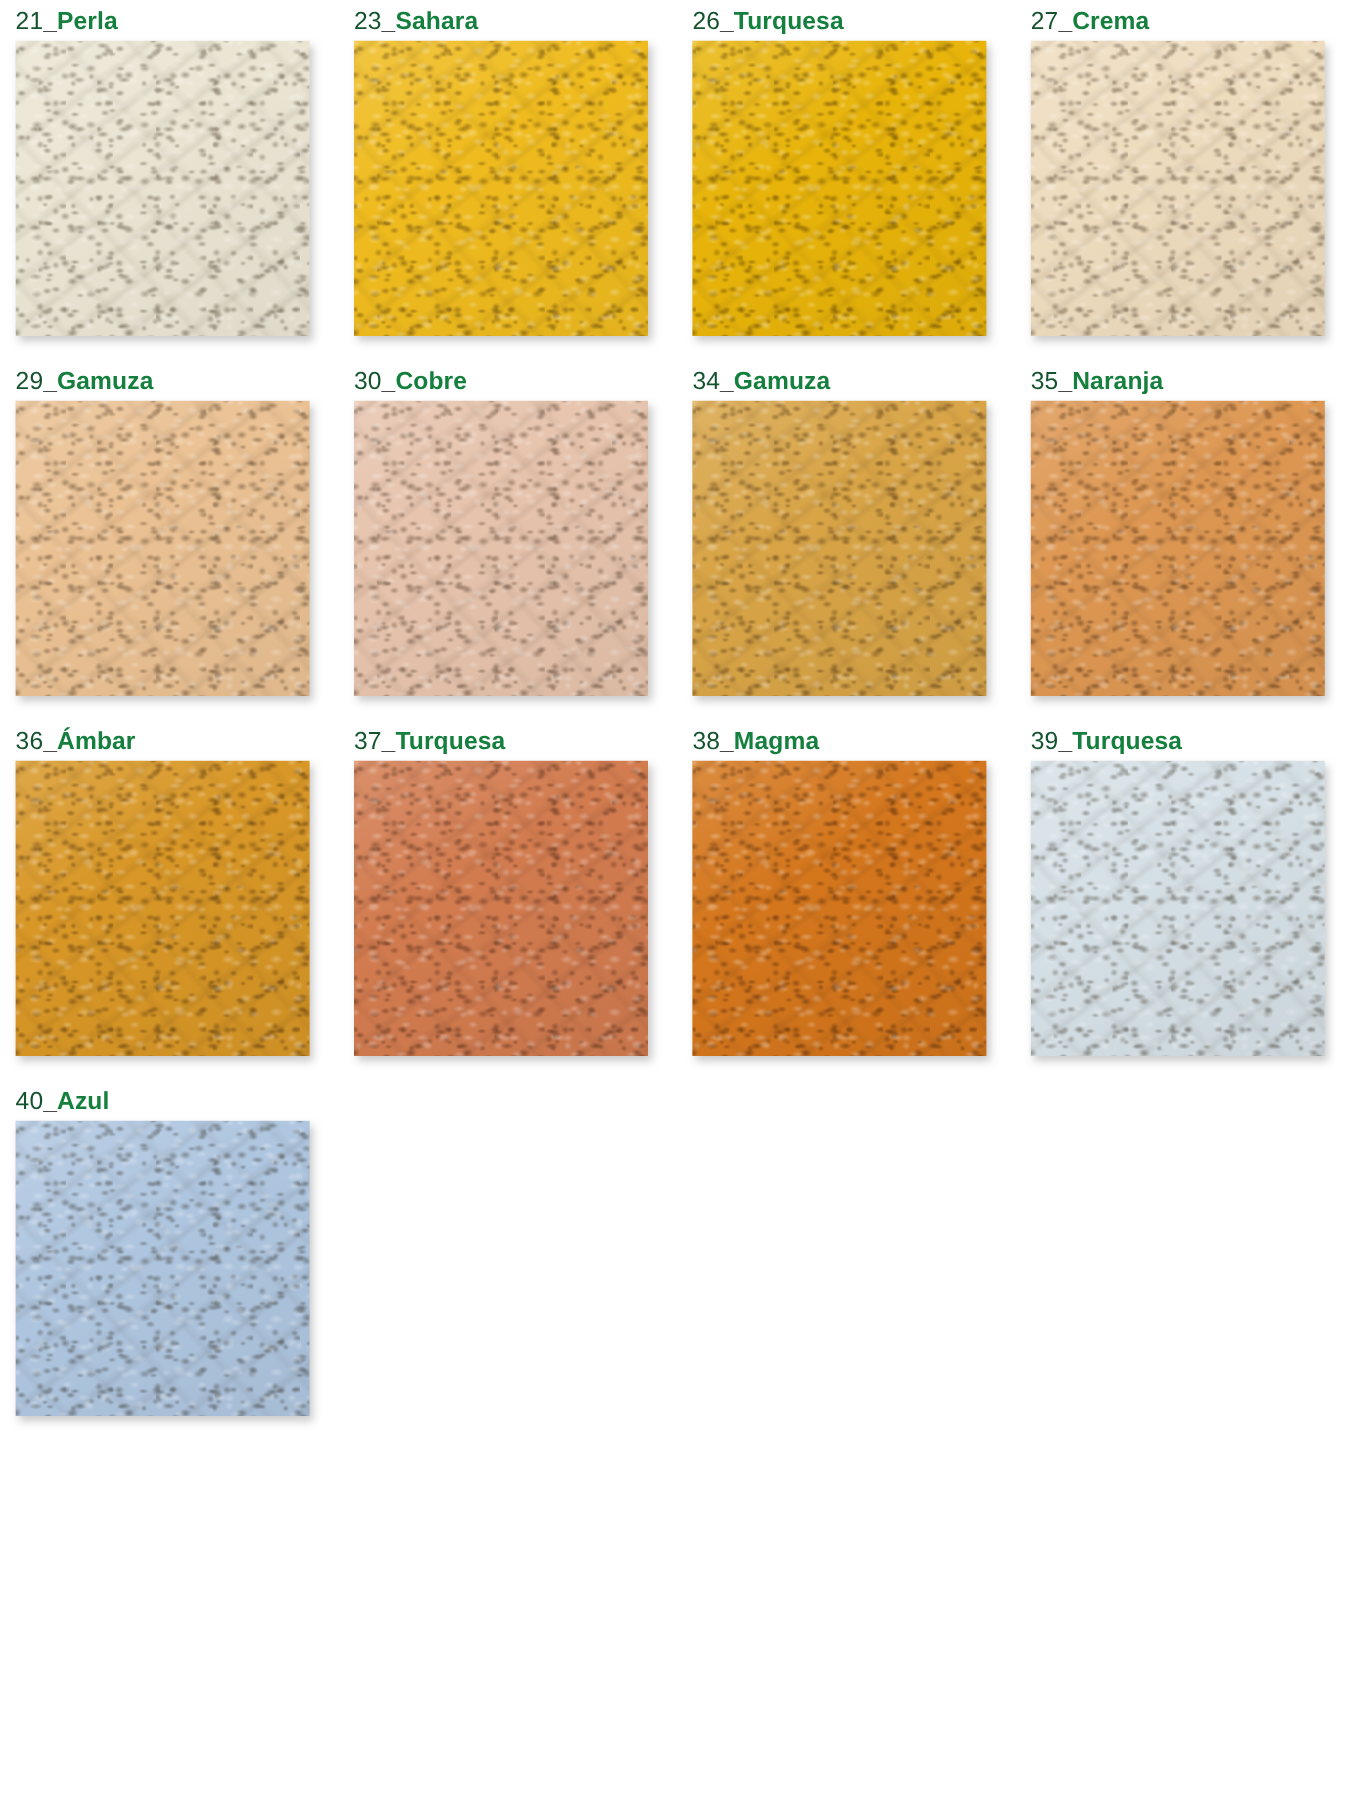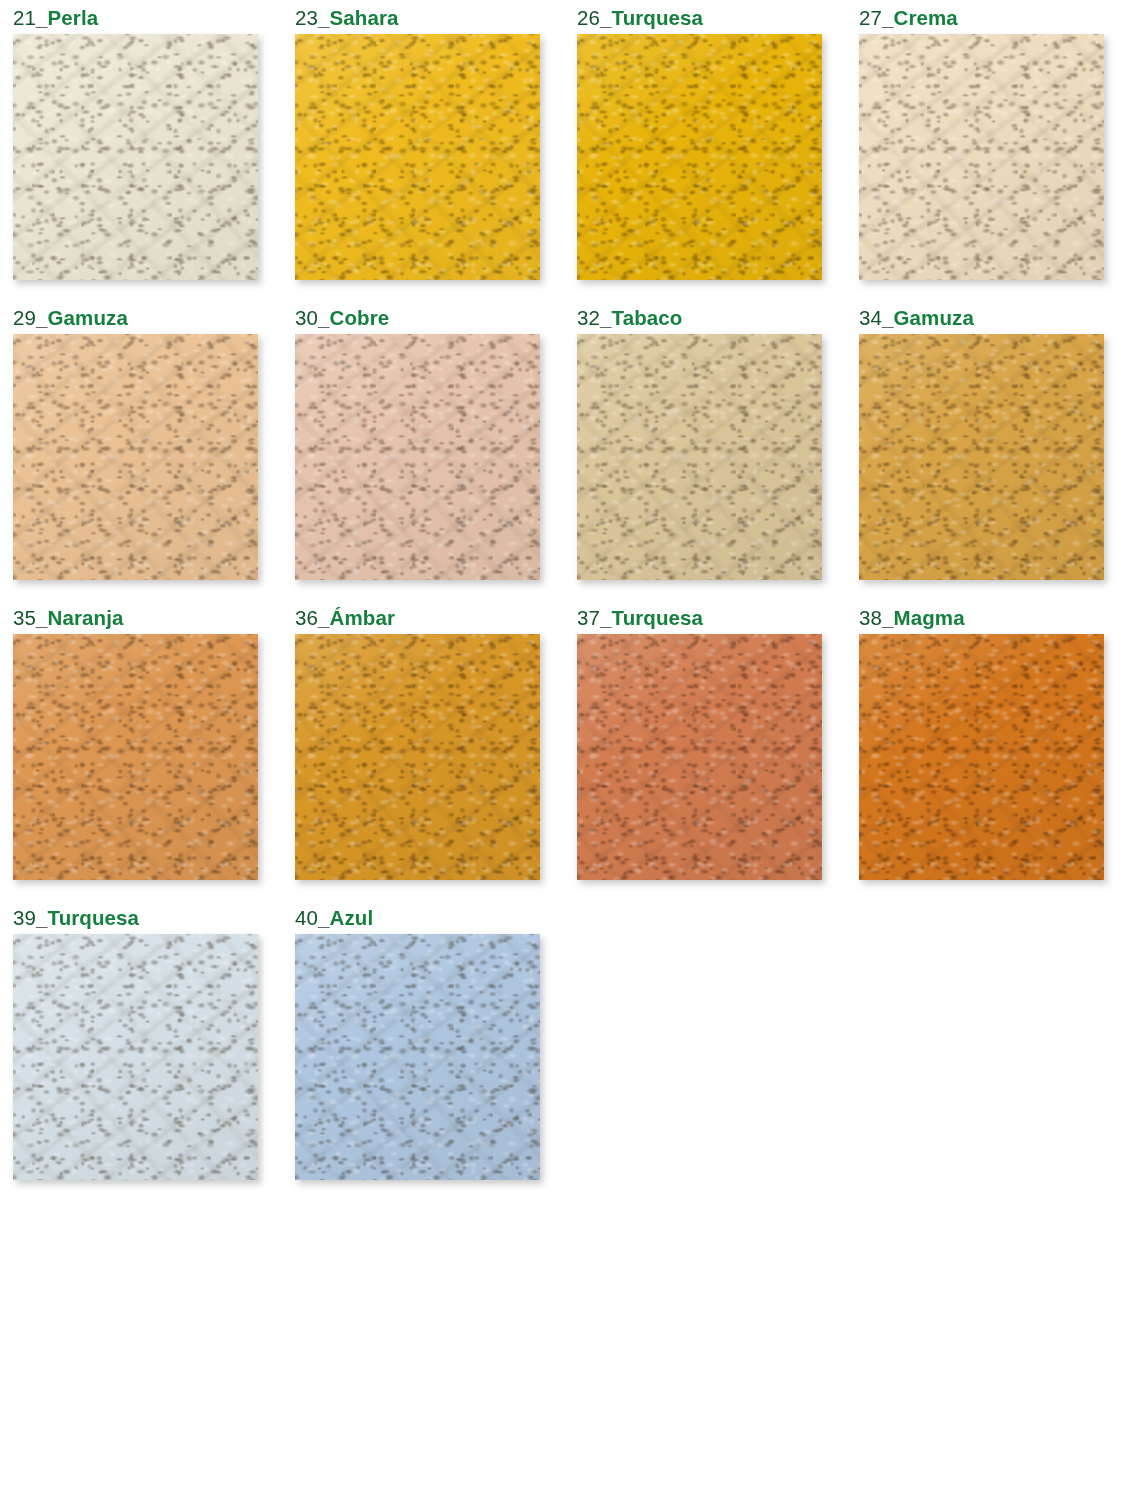--- a/index.html
+++ b/index.html
@@ -232,30 +232,20 @@
         <div class="swatch-label"><span class="num">30</span><span class="sep">_</span><span class="name">Cobre</span></div>
         <div class="swatch-chip" style="background-color: rgb(230, 195, 172);">
           <div class="tex-light"></div>
           <div class="tex"></div>
           <div class="tex-hi"></div>
           <div class="tex-streak"></div>
           <div class="tex-streak2"></div>
         </div>
       </div>
       <div class="swatch-cell">
-        <div class="swatch-label"><span class="num">32</span><span class="sep">_</span><span class="name">Tabaco</span></div>
-        <div class="swatch-chip" style="background-color: rgb(219, 198, 154);">
-          <div class="tex-light"></div>
-          <div class="tex"></div>
-          <div class="tex-hi"></div>
-          <div class="tex-streak"></div>
-          <div class="tex-streak2"></div>
-        </div>
-      </div>
-      <div class="swatch-cell">
         <div class="swatch-label"><span class="num">34</span><span class="sep">_</span><span class="name">Gamuza</span></div>
         <div class="swatch-chip" style="background-color: rgb(216, 164, 70);">
           <div class="tex-light"></div>
           <div class="tex"></div>
           <div class="tex-hi"></div>
           <div class="tex-streak"></div>
           <div class="tex-streak2"></div>
         </div>
       </div>
       <div class="swatch-cell">

